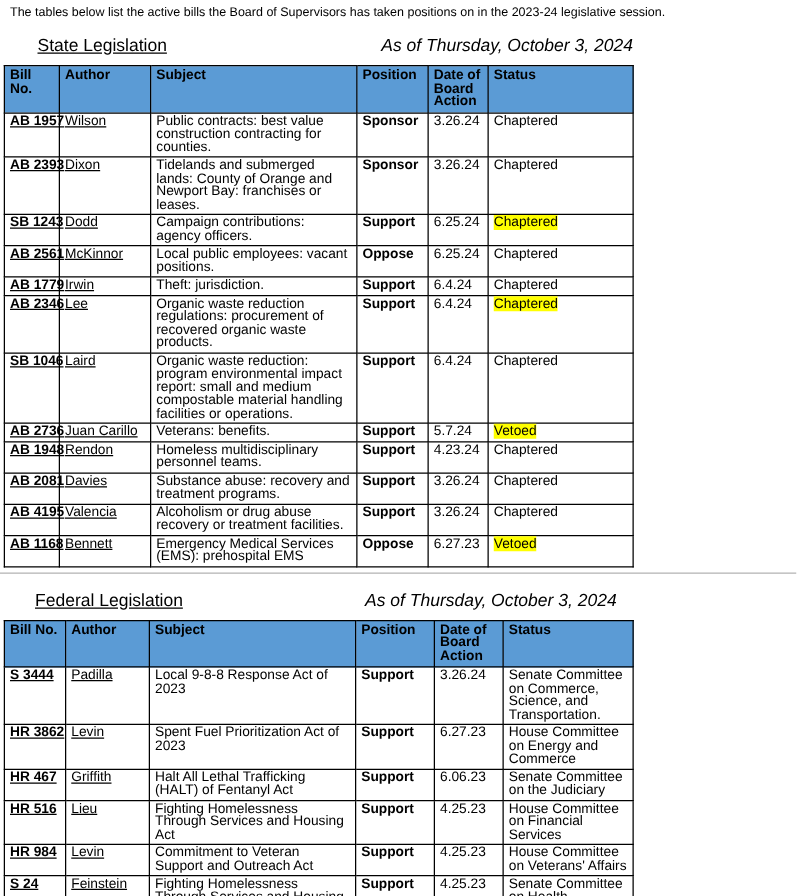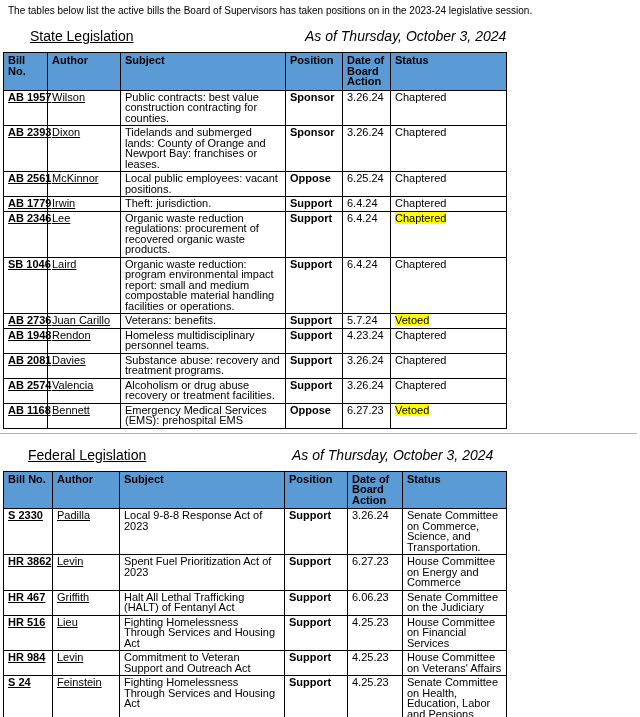--- a/index.html
+++ b/index.html
@@ -102,20 +102,28 @@
   </tr>
       <tr>
     <td class="cell-bill"><span class="bill-txt">AB 2393</span></td>
     <td class="cell-author"><span class="author-txt">Dixon</span></td>
     <td class="cell-subject"><span>Tidelands and submerged lands: County of Orange and Newport Bay: franchises or leases.</span></td>
     <td class="cell-position"><span>Sponsor</span></td>
     <td class="cell-date"><span>3.26.24</span></td>
     <td class="cell-status"><span class="status-txt">Chaptered</span></td>
   </tr>
       <tr>
+    <td class="cell-bill"><span class="bill-txt">SB 1243</span></td>
+    <td class="cell-author"><span class="author-txt">Dodd</span></td>
+    <td class="cell-subject"><span>Campaign contributions: agency officers.</span></td>
+    <td class="cell-position"><span>Support</span></td>
+    <td class="cell-date"><span>6.25.24</span></td>
+    <td class="cell-status"><span class="status-txt hl">Chaptered</span></td>
+  </tr>
+      <tr>
     <td class="cell-bill"><span class="bill-txt">AB 2561</span></td>
     <td class="cell-author"><span class="author-txt">McKinnor</span></td>
     <td class="cell-subject"><span>Local public employees: vacant positions.</span></td>
     <td class="cell-position"><span>Oppose</span></td>
     <td class="cell-date"><span>6.25.24</span></td>
     <td class="cell-status"><span class="status-txt">Chaptered</span></td>
   </tr>
       <tr>
     <td class="cell-bill"><span class="bill-txt">AB 1779</span></td>
     <td class="cell-author"><span class="author-txt">Irwin</span></td>
@@ -158,21 +166,21 @@
   </tr>
       <tr>
     <td class="cell-bill"><span class="bill-txt">AB 2081</span></td>
     <td class="cell-author"><span class="author-txt">Davies</span></td>
     <td class="cell-subject"><span>Substance abuse: recovery and treatment programs.</span></td>
     <td class="cell-position"><span>Support</span></td>
     <td class="cell-date"><span>3.26.24</span></td>
     <td class="cell-status"><span class="status-txt">Chaptered</span></td>
   </tr>
       <tr>
-    <td class="cell-bill"><span class="bill-txt">AB 2574</span></td>
+    <td class="cell-bill"><span class="bill-txt">AB 4195</span></td>
     <td class="cell-author"><span class="author-txt">Valencia</span></td>
     <td class="cell-subject"><span>Alcoholism or drug abuse recovery or treatment facilities.</span></td>
     <td class="cell-position"><span>Support</span></td>
     <td class="cell-date"><span>3.26.24</span></td>
     <td class="cell-status"><span class="status-txt">Chaptered</span></td>
   </tr>
       <tr>
     <td class="cell-bill"><span class="bill-txt">AB 1168</span></td>
     <td class="cell-author"><span class="author-txt">Bennett</span></td>
     <td class="cell-subject"><span>Emergency Medical Services (EMS): prehospital EMS</span></td>
@@ -203,21 +211,21 @@
       <th>Bill No.</th>
       <th>Author</th>
       <th>Subject</th>
       <th>Position</th>
       <th>Date of Board Action</th>
       <th>Status</th>
     </tr>
   </thead>
   <tbody>
       <tr>
-    <td class="cell-bill"><span class="bill-txt">S 2330</span></td>
+    <td class="cell-bill"><span class="bill-txt">S 3444</span></td>
     <td class="cell-author"><span class="author-txt">Padilla</span></td>
     <td class="cell-subject"><span>Local 9-8-8 Response Act of 2023</span></td>
     <td class="cell-position"><span>Support</span></td>
     <td class="cell-date"><span>3.26.24</span></td>
     <td class="cell-status"><span class="status-txt">Senate Committee on Commerce, Science, and Transportation.</span></td>
   </tr>
       <tr>
     <td class="cell-bill"><span class="bill-txt">HR 3862</span></td>
     <td class="cell-author"><span class="author-txt">Levin</span></td>
     <td class="cell-subject"><span>Spent Fuel Prioritization Act of 2023</span></td>

